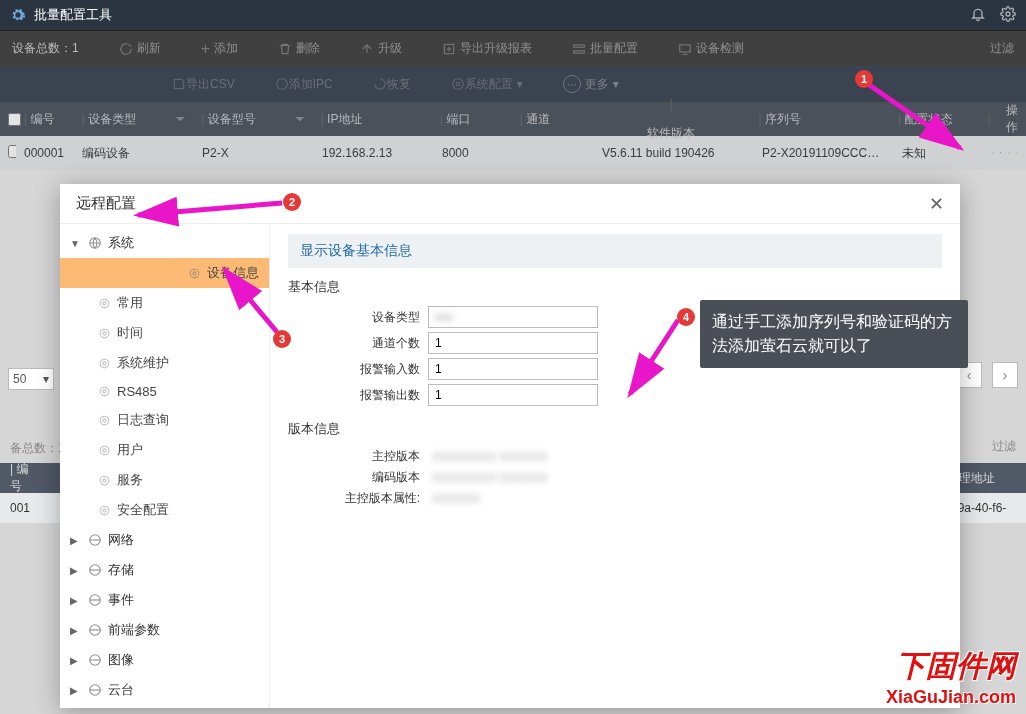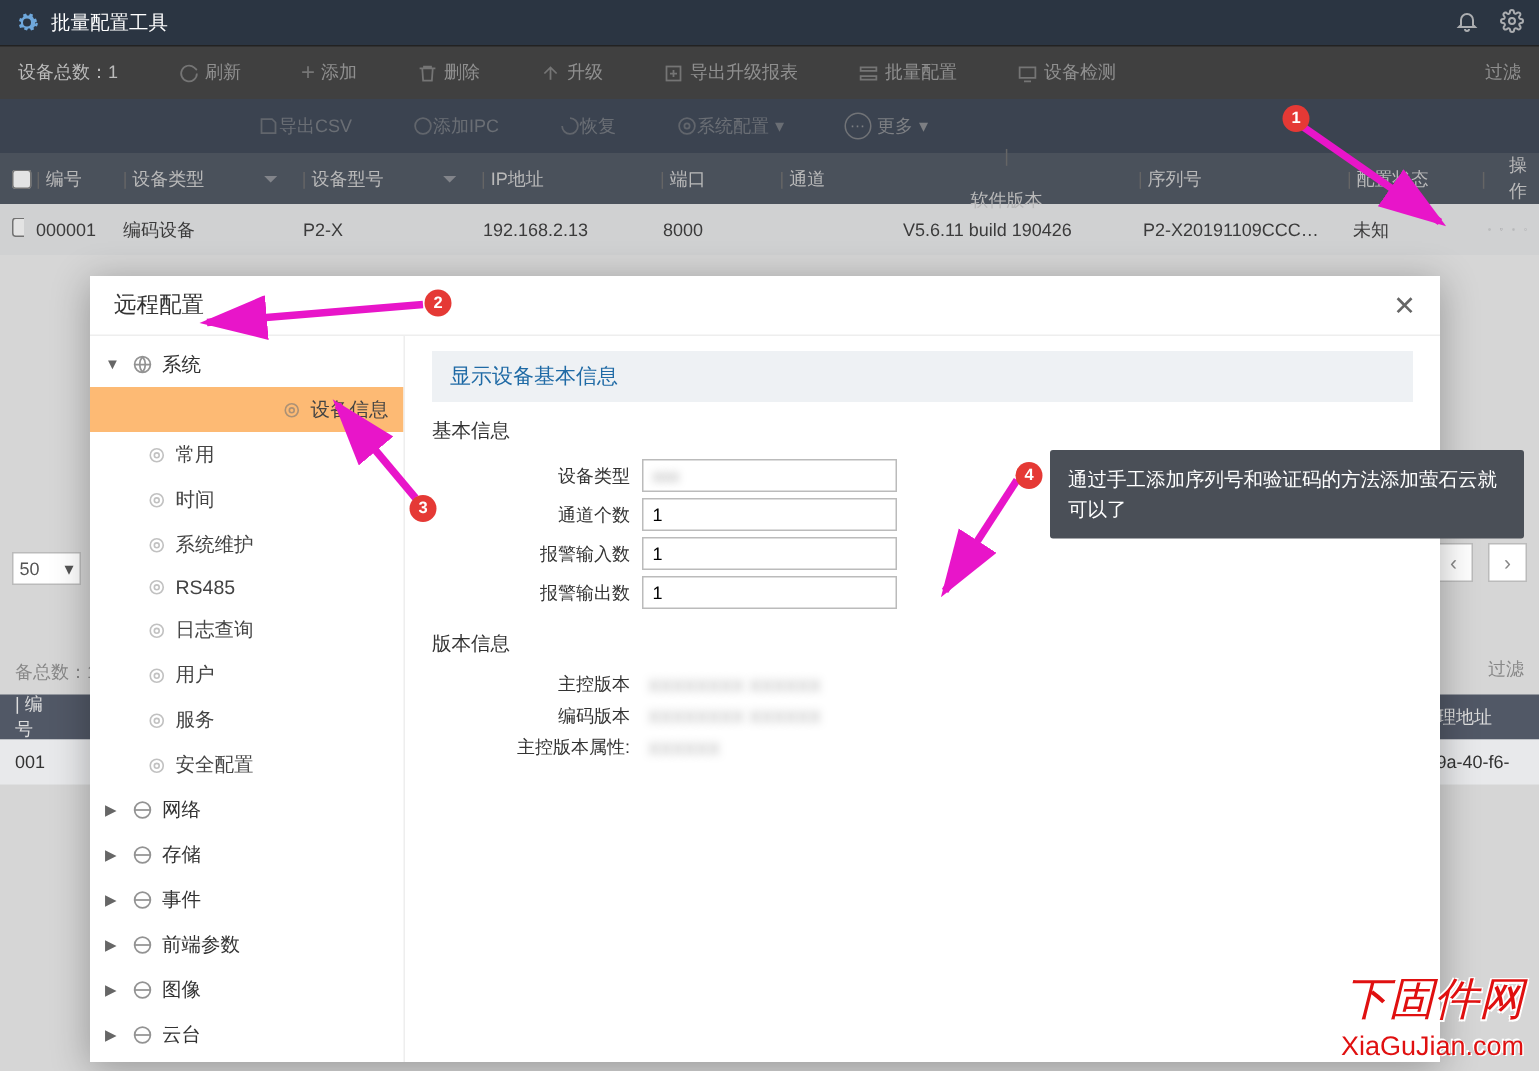--- a/index.html
+++ b/index.html
@@ -65,22 +65,22 @@
 .content .form-row .lbl { width:140px; text-align:right; padding-right:8px; color:#333;}
 .content .form-row .val { width:170px; height:22px; border:1px solid #bbb; padding:0 6px; display:flex; align-items:center; background:#fff;}
 .content .form-row .val.blur { color:transparent; text-shadow:0 0 6px rgba(0,0,0,0.4);}
 .content .serial-row .val { width:320px;}
 .content .serial-row .pre-blur { color:transparent; text-shadow:0 0 6px rgba(0,0,0,0.4); margin-right:2px;}
 .content .serial-row .hl { background:#3a7fd5; color:#fff; padding:0 1px;}
 .content .ver-row .txt { color:transparent; text-shadow:0 0 6px rgba(0,0,0,0.35); padding-left:4px;}
 
 .badge { position:absolute; width:18px; height:18px; background:#e53935; color:#fff; border-radius:50%; font-size:11px; display:flex; align-items:center; justify-content:center; font-weight:bold; z-index:40;}
 .arrow-svg { position:absolute; z-index:39; pointer-events:none;}
-.tooltip { position:absolute; left:700px; top:300px; width:316px; background:#4a4f57; color:#fff; font-size:13px; padding:10px 12px; border-radius:2px; z-index:41; line-height:1.5;}
-.watermark { position:absolute; right:10px; bottom:6px; text-align:right; font-family:Arial; font-weight:normal; z-index:42;}
+.tooltip { position:absolute; left:700px; top:300px; width:268px; background:#4a4f57; color:#fff; font-size:16px; padding:10px 12px; border-radius:2px; z-index:41; line-height:1.5;}
+.watermark { position:absolute; right:10px; bottom:6px; text-align:right; font-family:Arial; font-weight:bold; z-index:42;}
 .watermark .l1 { color:#e01010; font-size:30px; text-shadow:1px 1px 0 #fff, -1px -1px 0 #fff, 1px -1px 0 #fff, -1px 1px 0 #fff; font-style:italic;}
 .watermark .l2 { color:#e01010; font-size:18px; text-shadow:1px 1px 0 #fff, -1px -1px 0 #fff;}
 
 .op-icon{ width:16px; height:16px; opacity:0.6;}
 </style>
 </head>
 <body>
 
 <div class="titlebar">
   <svg class="gear" viewBox="0 0 24 24" fill="#6fa8dc">

